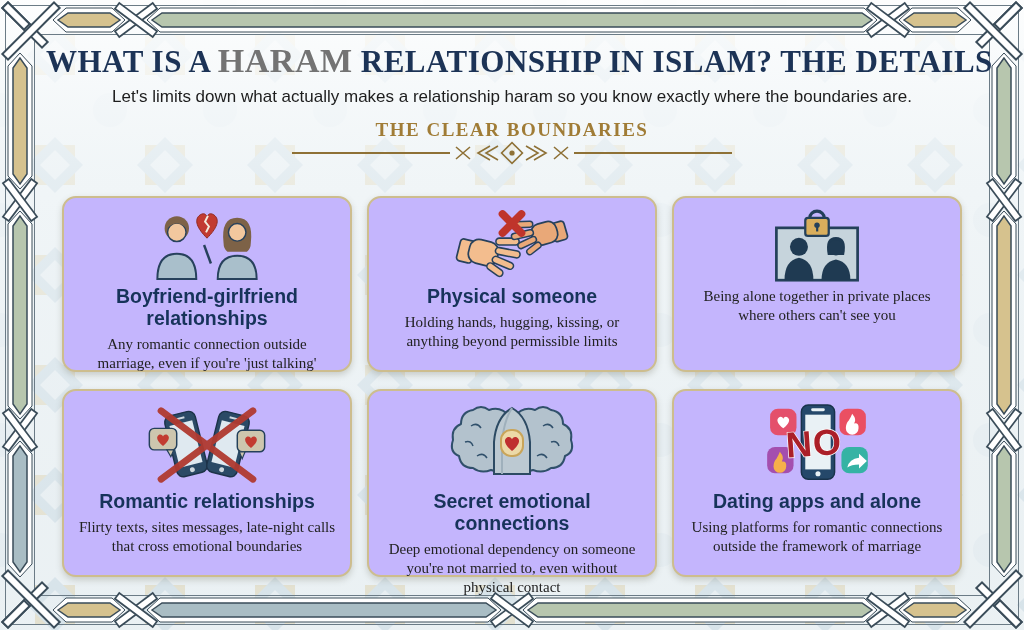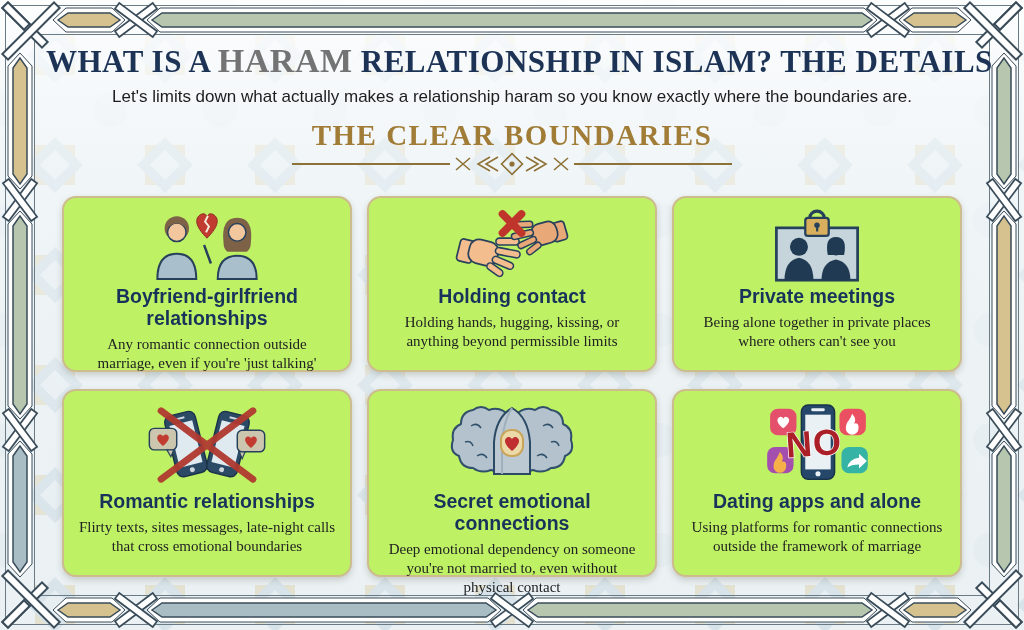--- a/index.html
+++ b/index.html
@@ -19,33 +19,33 @@
     font-weight:bold; font-size:31px; letter-spacing:0.5px;
     color:#1c3356; white-space:nowrap;
   }
   .main-title .haram { color:#737373; font-size:34px; }
   .subtitle {
     margin-top:7px; font-size:17px; color:#1d1d1d; white-space:nowrap;
   }
   .section-heading {
     margin-top:12px;
     font-family:"Liberation Serif", serif;
-    font-weight:bold; font-size:29px; letter-spacing:1.5px;
+    font-weight:bold; font-size:19px; letter-spacing:1.5px;
     color:#a07c36;
   }
   .divider { display:block; margin:0 auto; }
   .cards-grid {
     position:absolute; left:62px; top:196px; width:900px;
     display:grid;
     grid-template-columns:repeat(3, 290px);
     grid-template-rows:176px 188px;
     gap:17px 15px;
   }
   .card {
-    background:#bef264;
+    background:#c4b5fd;
     border:2px solid #cdbd8e;
     border-radius:14px;
     box-shadow:0 3px 6px rgba(90,90,70,0.25);
     padding:8px 14px 6px;
     text-align:center;
     display:flex; flex-direction:column; align-items:center;
   }
   .card-icon { flex:none; margin-top:2px; }
   .card-title {
     margin-top:4px;
@@ -259,38 +259,37 @@
         <rect x="37" y="15" width="24" height="7" rx="3.5" transform="rotate(-14 37 18)" fill="#e9a878" stroke="#27415c" stroke-width="1.7"></rect>
         <rect x="39" y="24" width="26" height="7" rx="3.5" transform="rotate(-3 39 27)" fill="#e9a878" stroke="#27415c" stroke-width="1.7"></rect>
         <rect x="38" y="32" width="23" height="7" rx="3.5" transform="rotate(9 38 35)" fill="#e9a878" stroke="#27415c" stroke-width="1.7"></rect>
         <rect x="35" y="39" width="19" height="7" rx="3.5" transform="rotate(22 35 42)" fill="#e9a878" stroke="#27415c" stroke-width="1.7"></rect>
       </g>
       <g stroke="#bf342b" stroke-width="9" stroke-linecap="round">
         <line x1="54" y1="7" x2="76" y2="29"></line>
         <line x1="76" y1="7" x2="54" y2="29"></line>
       </g>
     </svg>
-    <div class="card-title">Holding contact</div>
+    <div class="card-title">Physical someone</div>
     <div class="card-desc">Holding hands, hugging, kissing, or anything beyond permissible limits</div>
   </div>
 
   <div class="card">
     <svg class="card-icon" width="130" height="74" viewBox="0 0 130 82">
       <rect x="20" y="22" width="90" height="58" fill="#c6d4dc" stroke="#24405a" stroke-width="3"></rect>
       <circle cx="45" cy="43" r="10" fill="#1f3a52"></circle>
       <path d="M29,80 q0,-22 16,-25 q16,3 16,25 z" fill="#1f3a52"></path>
       <path d="M77,52 q-4,-20 9,-20 q13,0 9,20 z" fill="#1f3a52"></path>
       <circle cx="86" cy="44" r="8.5" fill="#1f3a52"></circle>
       <path d="M70,80 q0,-20 16,-23 q16,3 16,23 z" fill="#1f3a52"></path>
       <path d="M57,12 v-1 a8,7.5 0 0 1 16,0 v1" fill="none" stroke="#24405a" stroke-width="3.5"></path>
       <rect x="52" y="11" width="26" height="20" rx="3" fill="#d9ae5c" stroke="#24405a" stroke-width="2.5"></rect>
       <circle cx="65" cy="19" r="3" fill="#24405a"></circle>
       <rect x="64" y="20" width="2.4" height="6" fill="#24405a"></rect>
     </svg>
-    <div class="card-title">Private meetings</div>
     <div class="card-desc">Being alone together in private places where others can't see you</div>
   </div>
 
   <div class="card">
     <svg class="card-icon" width="130" height="86" viewBox="0 0 130 88">
       <g transform="rotate(-14 44 46)">
         <rect x="28" y="12" width="32" height="64" rx="7" fill="#2b4a66" stroke="#1d3349" stroke-width="1.5"></rect>
         <rect x="32" y="22" width="24" height="44" fill="#dfe9f0"></rect>
         <line x1="39" y1="17" x2="49" y2="17" stroke="#cfd8df" stroke-width="2"></line>
         <circle cx="44" cy="71" r="2.5" fill="#cfd8df"></circle>

